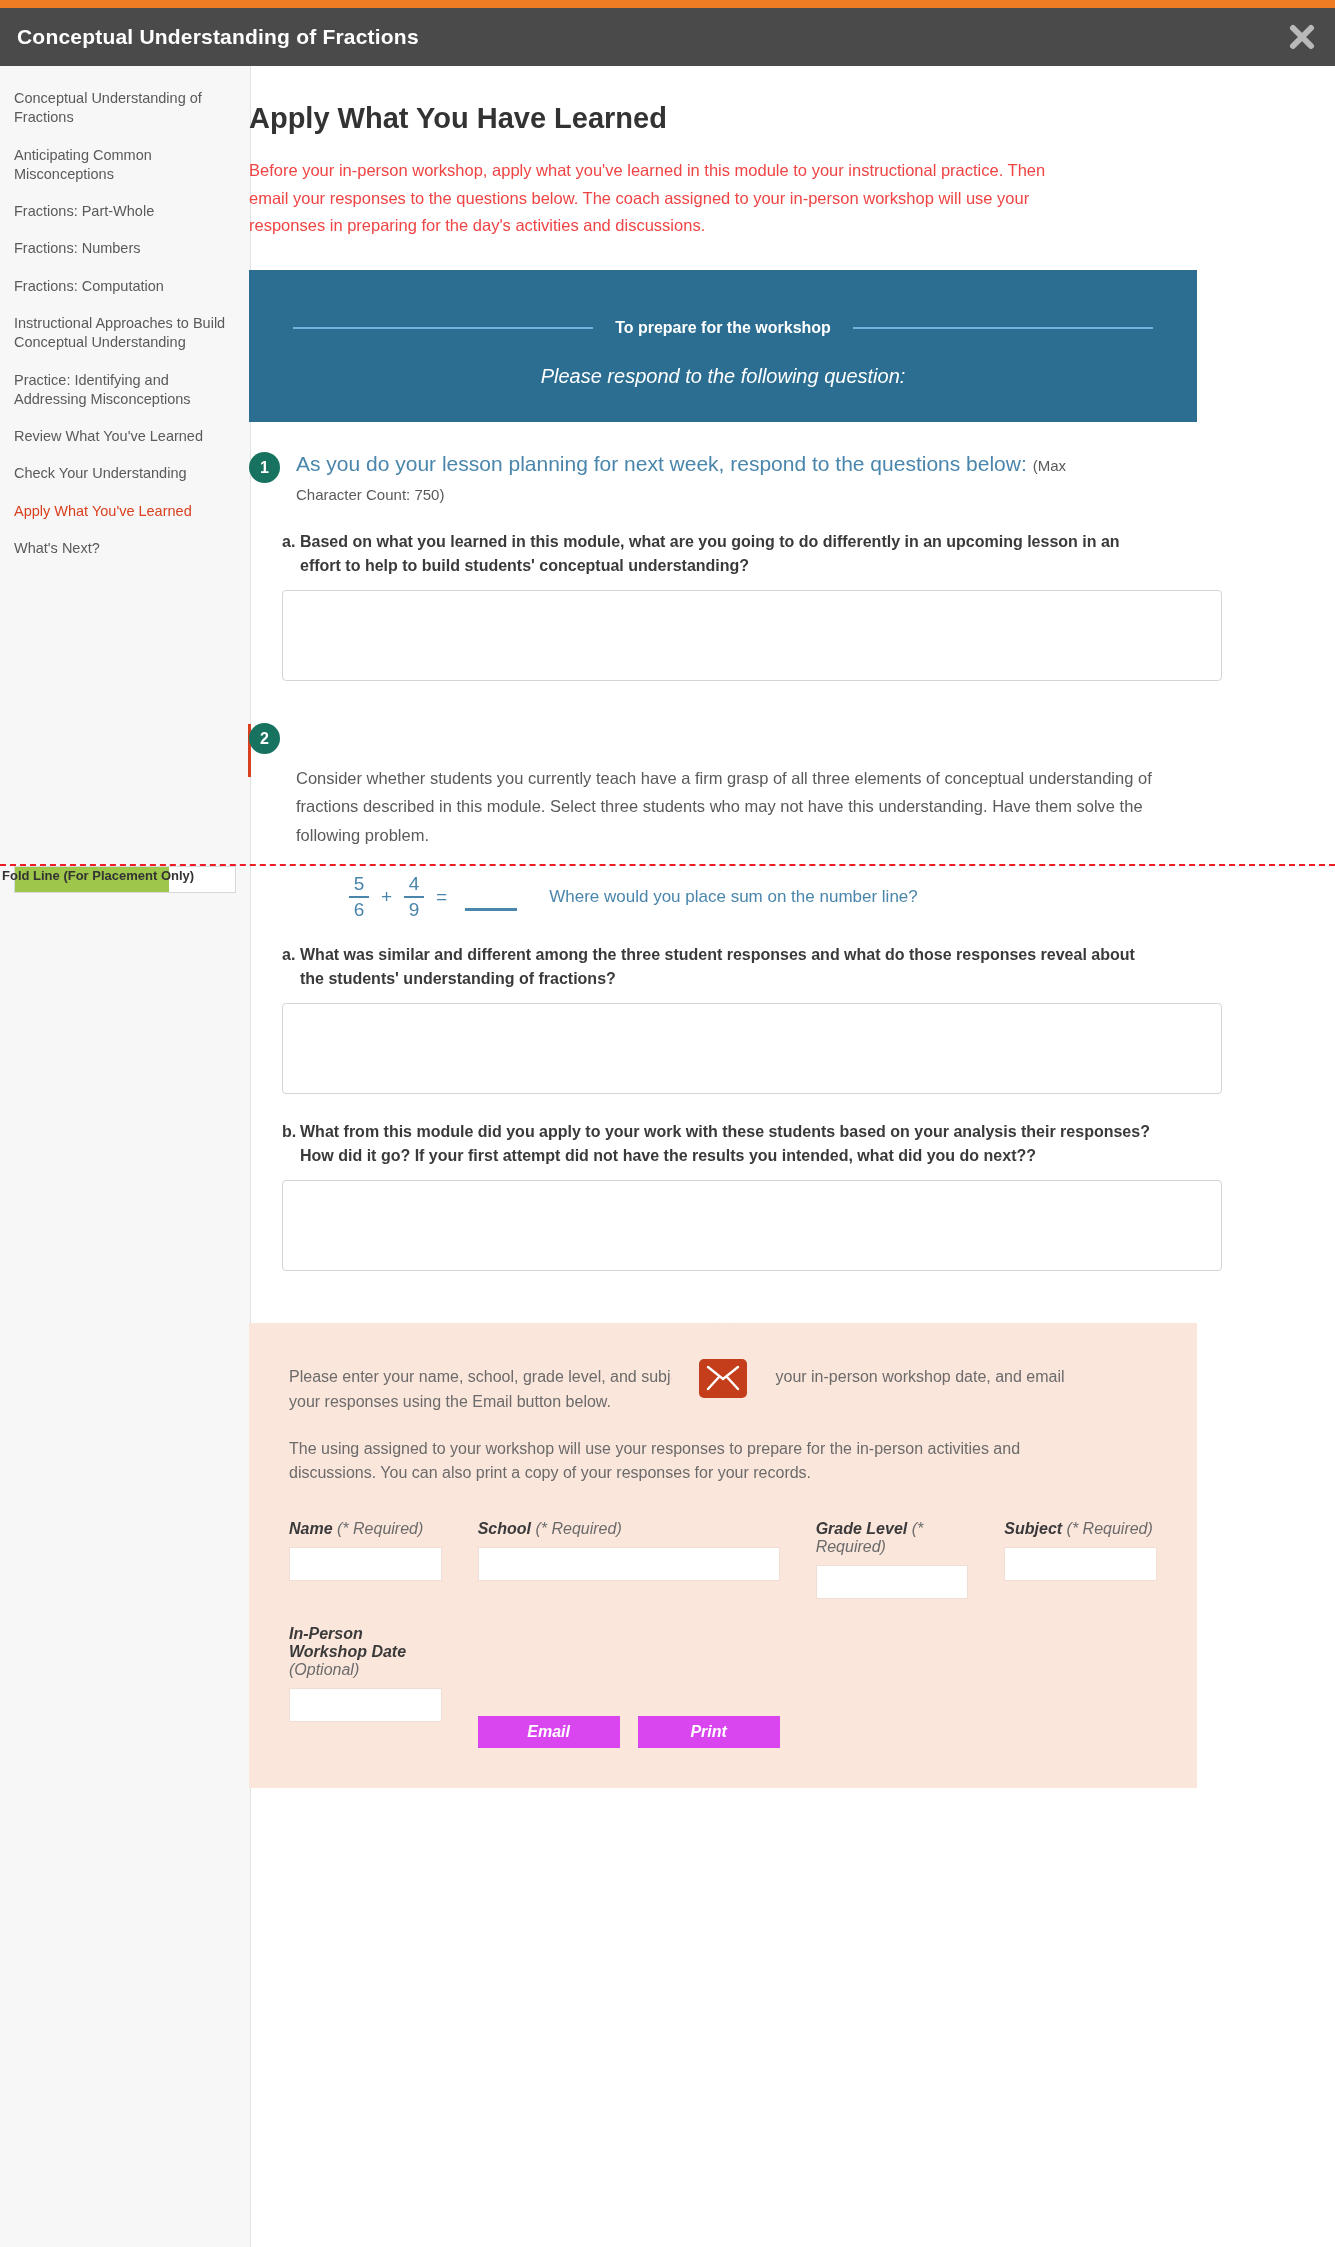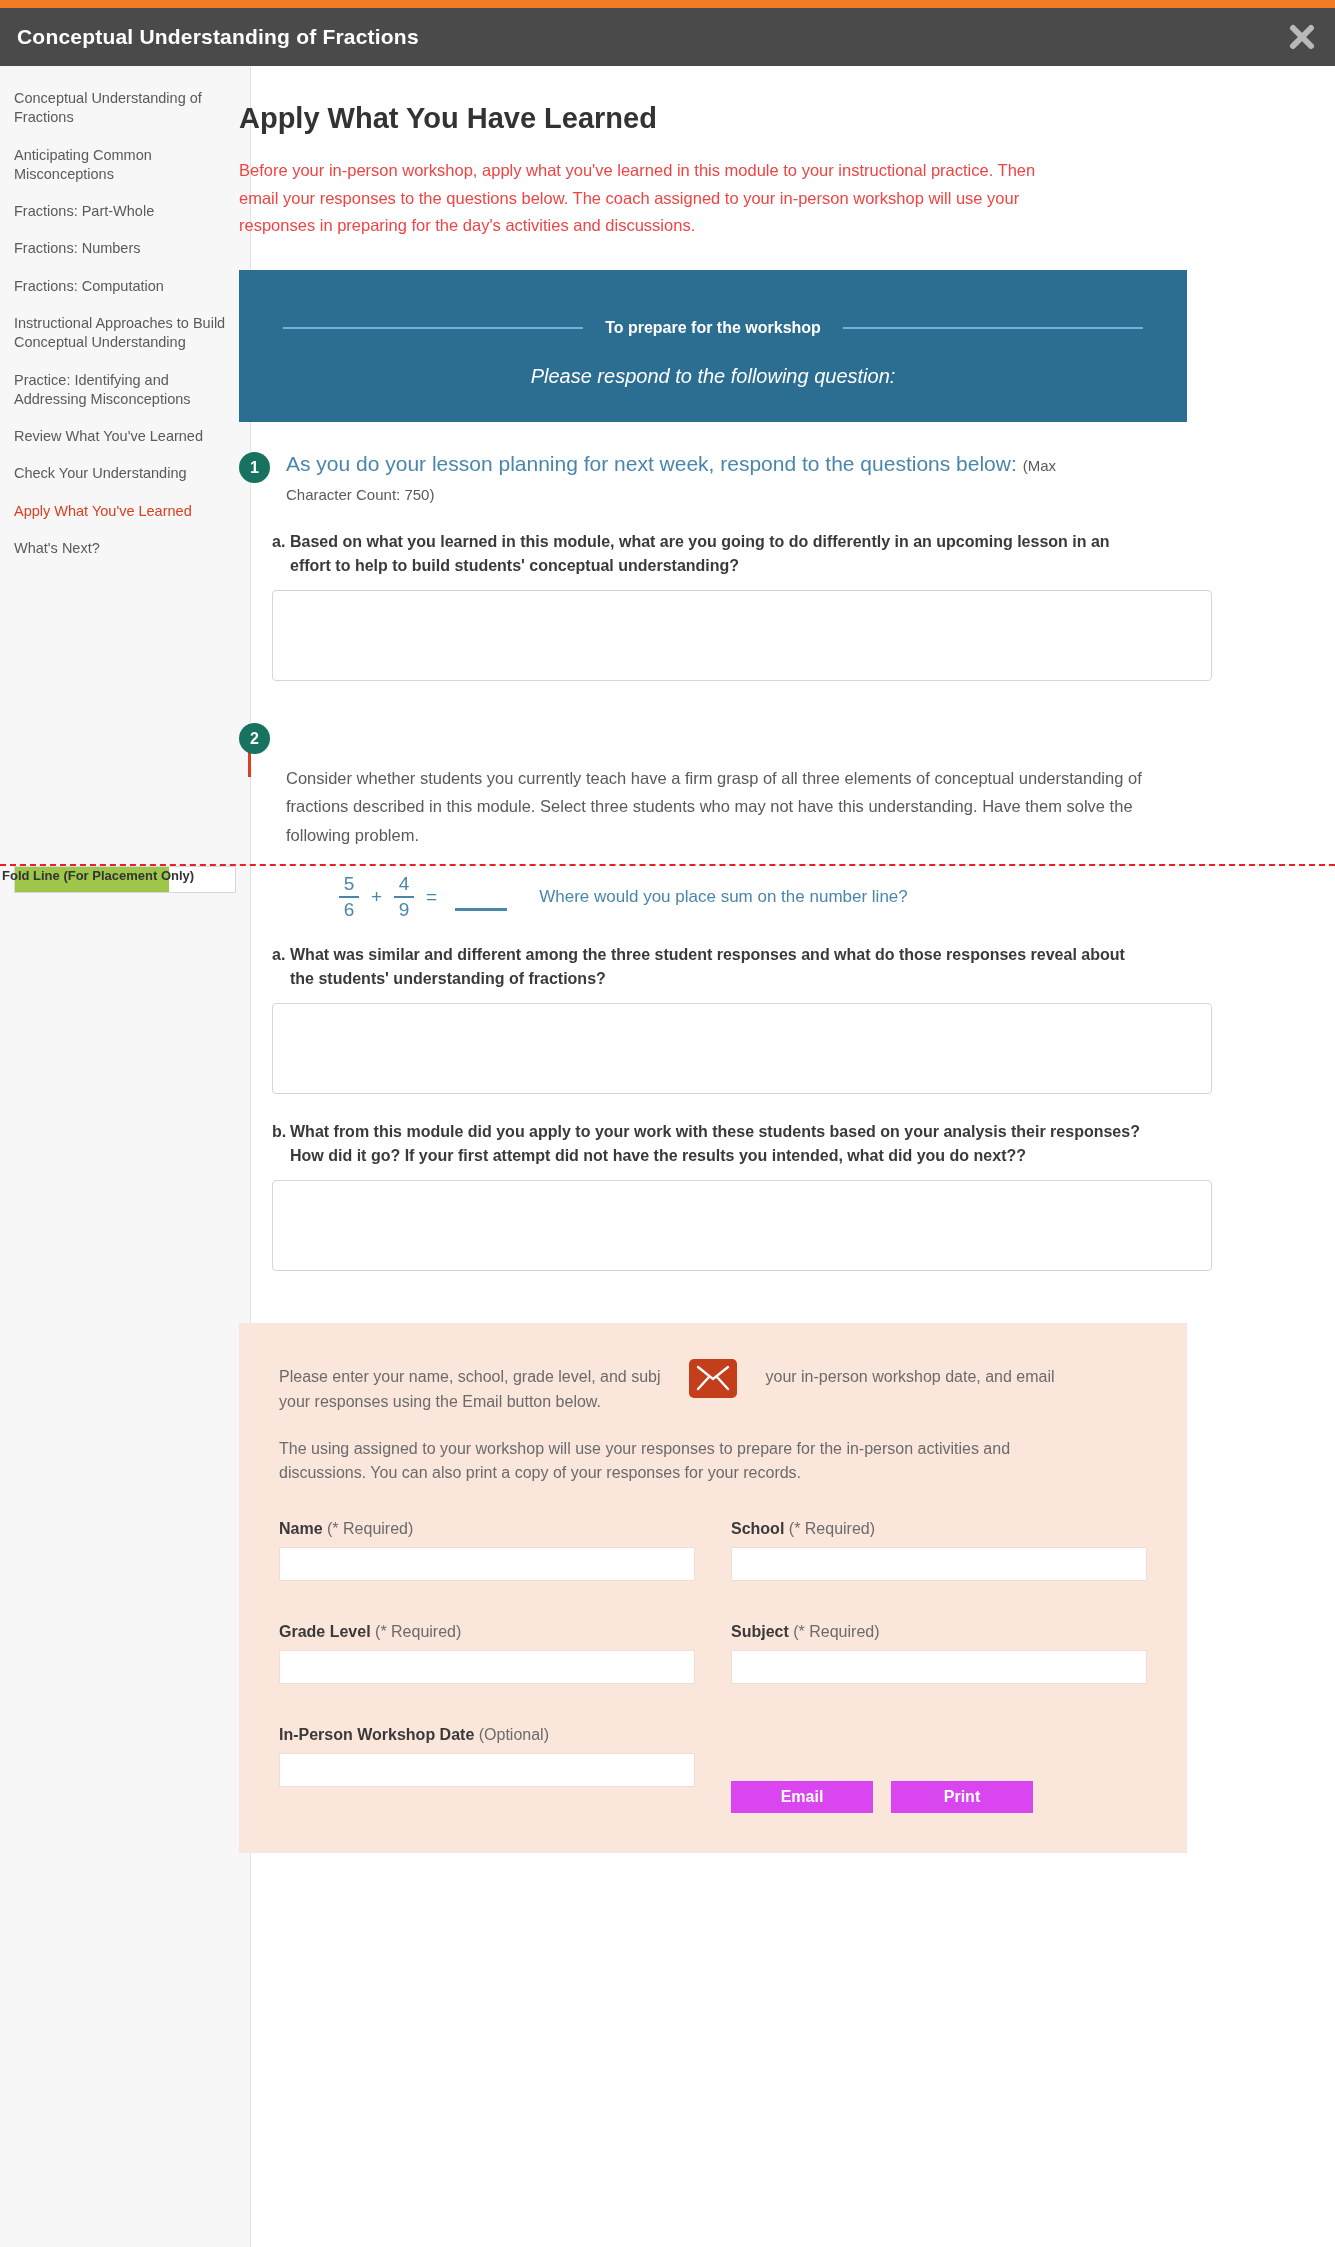--- a/index.html
+++ b/index.html
@@ -65,21 +65,21 @@
     position:absolute; left:0; top:864px; width:1335px;
     border-top:2px dashed #ee1c25; z-index:30;
   }
   .fold-label {
     position:absolute; left:2px; top:868px; z-index:31;
     font-size:13px; color:#333333; background:transparent;font-weight:bold;
   }
 
   
   .main {
-    position:absolute; top:66px; left:239px; width:1084px;
+    position:absolute; top:66px; left:249px; width:1084px;
     padding: 0 0 60px 0;
   }
   .content {
     width: 948px; margin-left: 0px; padding-left: 0px;
   }
   h1.page-title {
     font-size:29px; font-weight:bold; color:#333333;
     margin: 36px 0 0 0; padding-left:0;
   }
   .intro {
@@ -173,21 +173,21 @@
   .email-panel {
     margin-top:52px; width:948px; background:#fbe6dc;
     padding:42px 40px 40px 40px;
   }
   .email-text {
     font-size:16px; line-height:1.55; color:#6b6b6b; max-width:800px;
   }
   .email-text + .email-text { margin-top:22px; }
   .form-grid {
     margin-top:34px; display:grid;
-    grid-template-columns: 1fr 1fr; gap: 16px 36px;
+    grid-template-columns: 1fr 1fr 1fr 1fr; gap: 0px 36px; font-style: italic;
   }
   .field-label {
     font-size:16px; color:#3a3a3a; font-weight:bold; margin-bottom:9px;
   }
   .field-label .opt { font-weight:normal; color:#6b6b6b; }
   .field-input {
     width:100%; height:34px; background:#ffffff;
     border:1px solid #f0ddd3; margin-bottom:26px;
   }
   .btn-row { display:flex; gap:18px; align-items:flex-end; justify-content:flex-start; padding-top:26px; }

